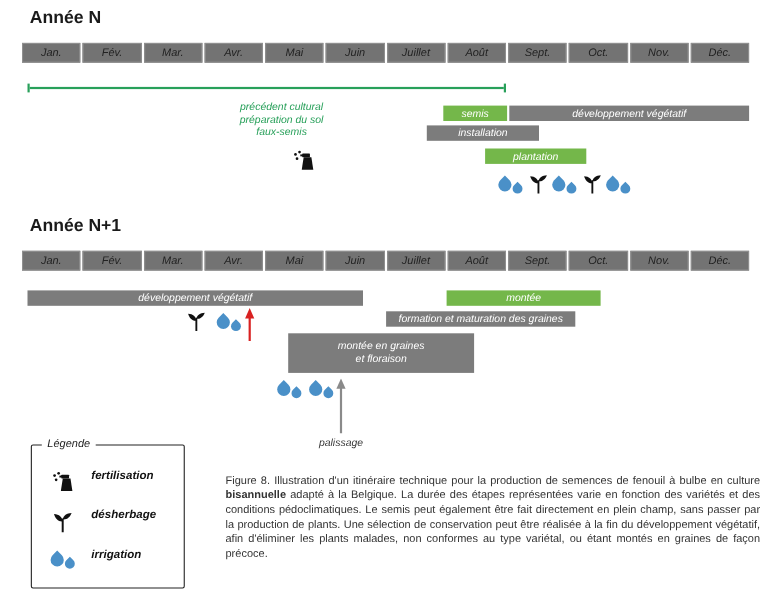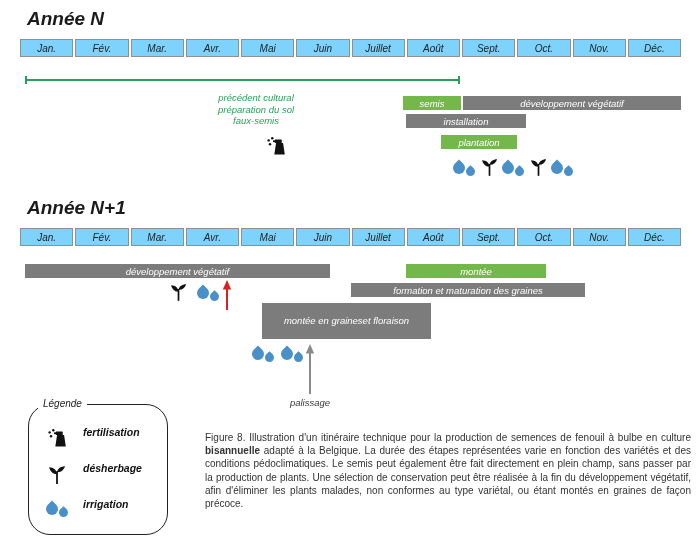--- a/index.html
+++ b/index.html
@@ -2,58 +2,58 @@
 <html style="--green: #74b74a; --tgreen: #28a05a; --gray: #7c7c7c; --red: #d92121; --blue: #4a90c8;"><head>
 <meta charset="utf-8">
 <style>
   :root{
     --green:#74b74a; --tgreen:#28a05a; --gray:#7c7c7c; --red:#d92121; --blue:#4a90c8;
   }
   html,body{margin:0;padding:0;background:#fff;}
   .page{position:relative;width:700px;height:542px;background:#fff;
         font-family:"Liberation Sans",sans-serif;overflow:hidden;color:#1a1a1a;}
 
-  .year-title{position:absolute;left:27px;font-style:italic;font-weight:bold;font-size:19px;}
+  .year-title{position:absolute;left:27px;font-weight:bold;font-size:16px;}
 
   .month-row{position:absolute;left:20px;width:661px;display:flex;gap:2px;}
   .month{flex:1;border:1px solid #8f8f8f;height:16px;display:flex;align-items:center;
-         justify-content:center;font-style:italic;font-size:10px;color:#222;background:#7dd3fc;}
+         justify-content:center;font-style:italic;font-size:10px;color:#222;background:#737373;}
 
   .timeline{position:absolute;left:25px;top:76px;width:431px;height:8px;
             border-left:2px solid var(--tgreen);border-right:2px solid var(--tgreen);}
   .timeline::before{content:"";position:absolute;left:0;right:0;top:3px;height:2px;background:var(--tgreen);}
 
   .bar{position:absolute;height:14px;display:flex;align-items:center;justify-content:center;
        font-style:italic;font-size:9.5px;color:#fff;white-space:nowrap;}
   .bar.green{background:var(--green);}
   .bar.gray{background:var(--gray);}
 
   .montee{position:absolute;left:262px;top:303px;width:169px;height:36px;background:var(--gray);
-          color:#fff;font-style:italic;font-size:9.5px;display:flex;flex-direction:row;
+          color:#fff;font-style:italic;font-size:9.5px;display:flex;flex-direction:column;
           align-items:center;justify-content:center;line-height:12px;}
 
   .green-note{position:absolute;left:166px;top:92px;width:180px;text-align:center;
               font-style:italic;font-size:9.5px;line-height:11.5px;color:var(--tgreen);}
   .red-note{position:absolute;left:168px;top:311px;width:104px;text-align:center;
             font-style:italic;font-size:9.5px;line-height:11.5px;color:var(--red);}
   .palissage-label{position:absolute;left:278px;top:397px;width:64px;text-align:center;
             font-style:italic;font-size:9.5px;color:#3a3a3a;}
 
   .drops{position:absolute;width:24px;height:22px;}
   .drops.inline{position:relative;display:inline-block;}
   .drop{position:absolute;background:var(--blue);border-radius:0 50% 50% 50%;transform:rotate(45deg);}
   .drop.d1{width:12px;height:12px;left:1px;top:4px;}
   .drop.d2{width:9px;height:9px;left:14px;top:9px;}
 
   .sprout,.sprayer{position:absolute;color:#111;fill:currentColor;}
   .sprout.inline,.sprayer.inline,.drops.inline{position:relative;}
   .arrow{position:absolute;}
 
   .legend{position:absolute;left:28px;top:404px;width:138px;height:129px;
-          border:1.5px solid #222;border-radius:22px;}
+          border:1.5px solid #222;border-radius:2px;}
   .legend-title{position:absolute;top:-7px;left:9px;background:#fff;padding:0 5px;
                 font-style:italic;font-size:10px;color:#222;}
   .legend-item{position:absolute;left:15px;display:flex;align-items:flex-start;gap:13px;
                font-style:italic;font-weight:bold;font-size:10.5px;color:#111;}
   .licon{width:26px;height:24px;display:flex;align-items:center;justify-content:center;position:relative;}
 
   .caption{position:absolute;left:205px;top:431px;width:486px;font-size:10px;
            line-height:13.2px;text-align:justify;color:#333;}
 </style>
 </head>
@@ -90,22 +90,22 @@
     <circle cx="3" cy="5" r="1.4"></circle>
       <circle cx="7.2" cy="2.6" r="1.4"></circle>
       <circle cx="4.6" cy="9.4" r="1.4"></circle>
     <rect x="10" y="4" width="8" height="4" rx="0.5"></rect>
       <rect x="8" y="5" width="3" height="2"></rect>
     <path d="M11.5 8 L19.5 8 L21.5 21 L9.5 21 Z"></path>
   </svg>
 
   <div class="bar green" style="left:403px;top:96px;width:58px">semis</div>
   <div class="bar gray" style="left:463px;top:96px;width:218px">développement végétatif</div>
-  <div class="bar gray" style="left:406px;top:114px;width:120px">installation</div>
-  <div class="bar green" style="left:441px;top:135px;width:76px">plantation</div>
+  <div class="bar gray" style="left:388px;top:114px;width:102px">installation</div>
+  <div class="bar green" style="left:441px;top:135px;width:92px">plantation</div>
 
   <span class="drops" style="left:452px;top:158px">
     <i class="drop d1"></i>
     <i class="drop d2"></i>
   </span>
   <svg class="sprout" style="left:481px;top:156px" width="17" height="21" viewBox="0 0 20 24">
     <path d="M10 23 C10 17 10 13 10 9" stroke="currentColor" stroke-width="2" fill="none"></path>
     <path d="M10 12 C5.5 12.5 2.5 9 1.2 4.5 C6.5 4.8 9.5 7.5 10 12 Z"></path>
     <path d="M10 10 C14.5 10.5 17.5 7.5 19 3.5 C14 3.6 10.8 6 10 10 Z"></path>
   </svg>
@@ -135,21 +135,21 @@
     <div class="month">Juillet</div>
     <div class="month">Août</div>
     <div class="month">Sept.</div>
     <div class="month">Oct.</div>
     <div class="month">Nov.</div>
     <div class="month">Déc.</div>
   </div>
 
   <div class="bar gray" style="left:25px;top:264px;width:305px">développement végétatif</div>
   <div class="bar green" style="left:406px;top:264px;width:140px">montée</div>
-  <div class="bar gray" style="left:351px;top:283px;width:234px">formation et maturation des graines</div>
+  <div class="bar gray" style="left:351px;top:283px;width:172px">formation et maturation des graines</div>
 
   <div class="montee">
     <div>montée en graines</div>
     <div>et floraison</div>
   </div>
 
   <svg class="sprout" style="left:170px;top:281px" width="17" height="21" viewBox="0 0 20 24">
     <path d="M10 23 C10 17 10 13 10 9" stroke="currentColor" stroke-width="2" fill="none"></path>
     <path d="M10 12 C5.5 12.5 2.5 9 1.2 4.5 C6.5 4.8 9.5 7.5 10 12 Z"></path>
     <path d="M10 10 C14.5 10.5 17.5 7.5 19 3.5 C14 3.6 10.8 6 10 10 Z"></path>

